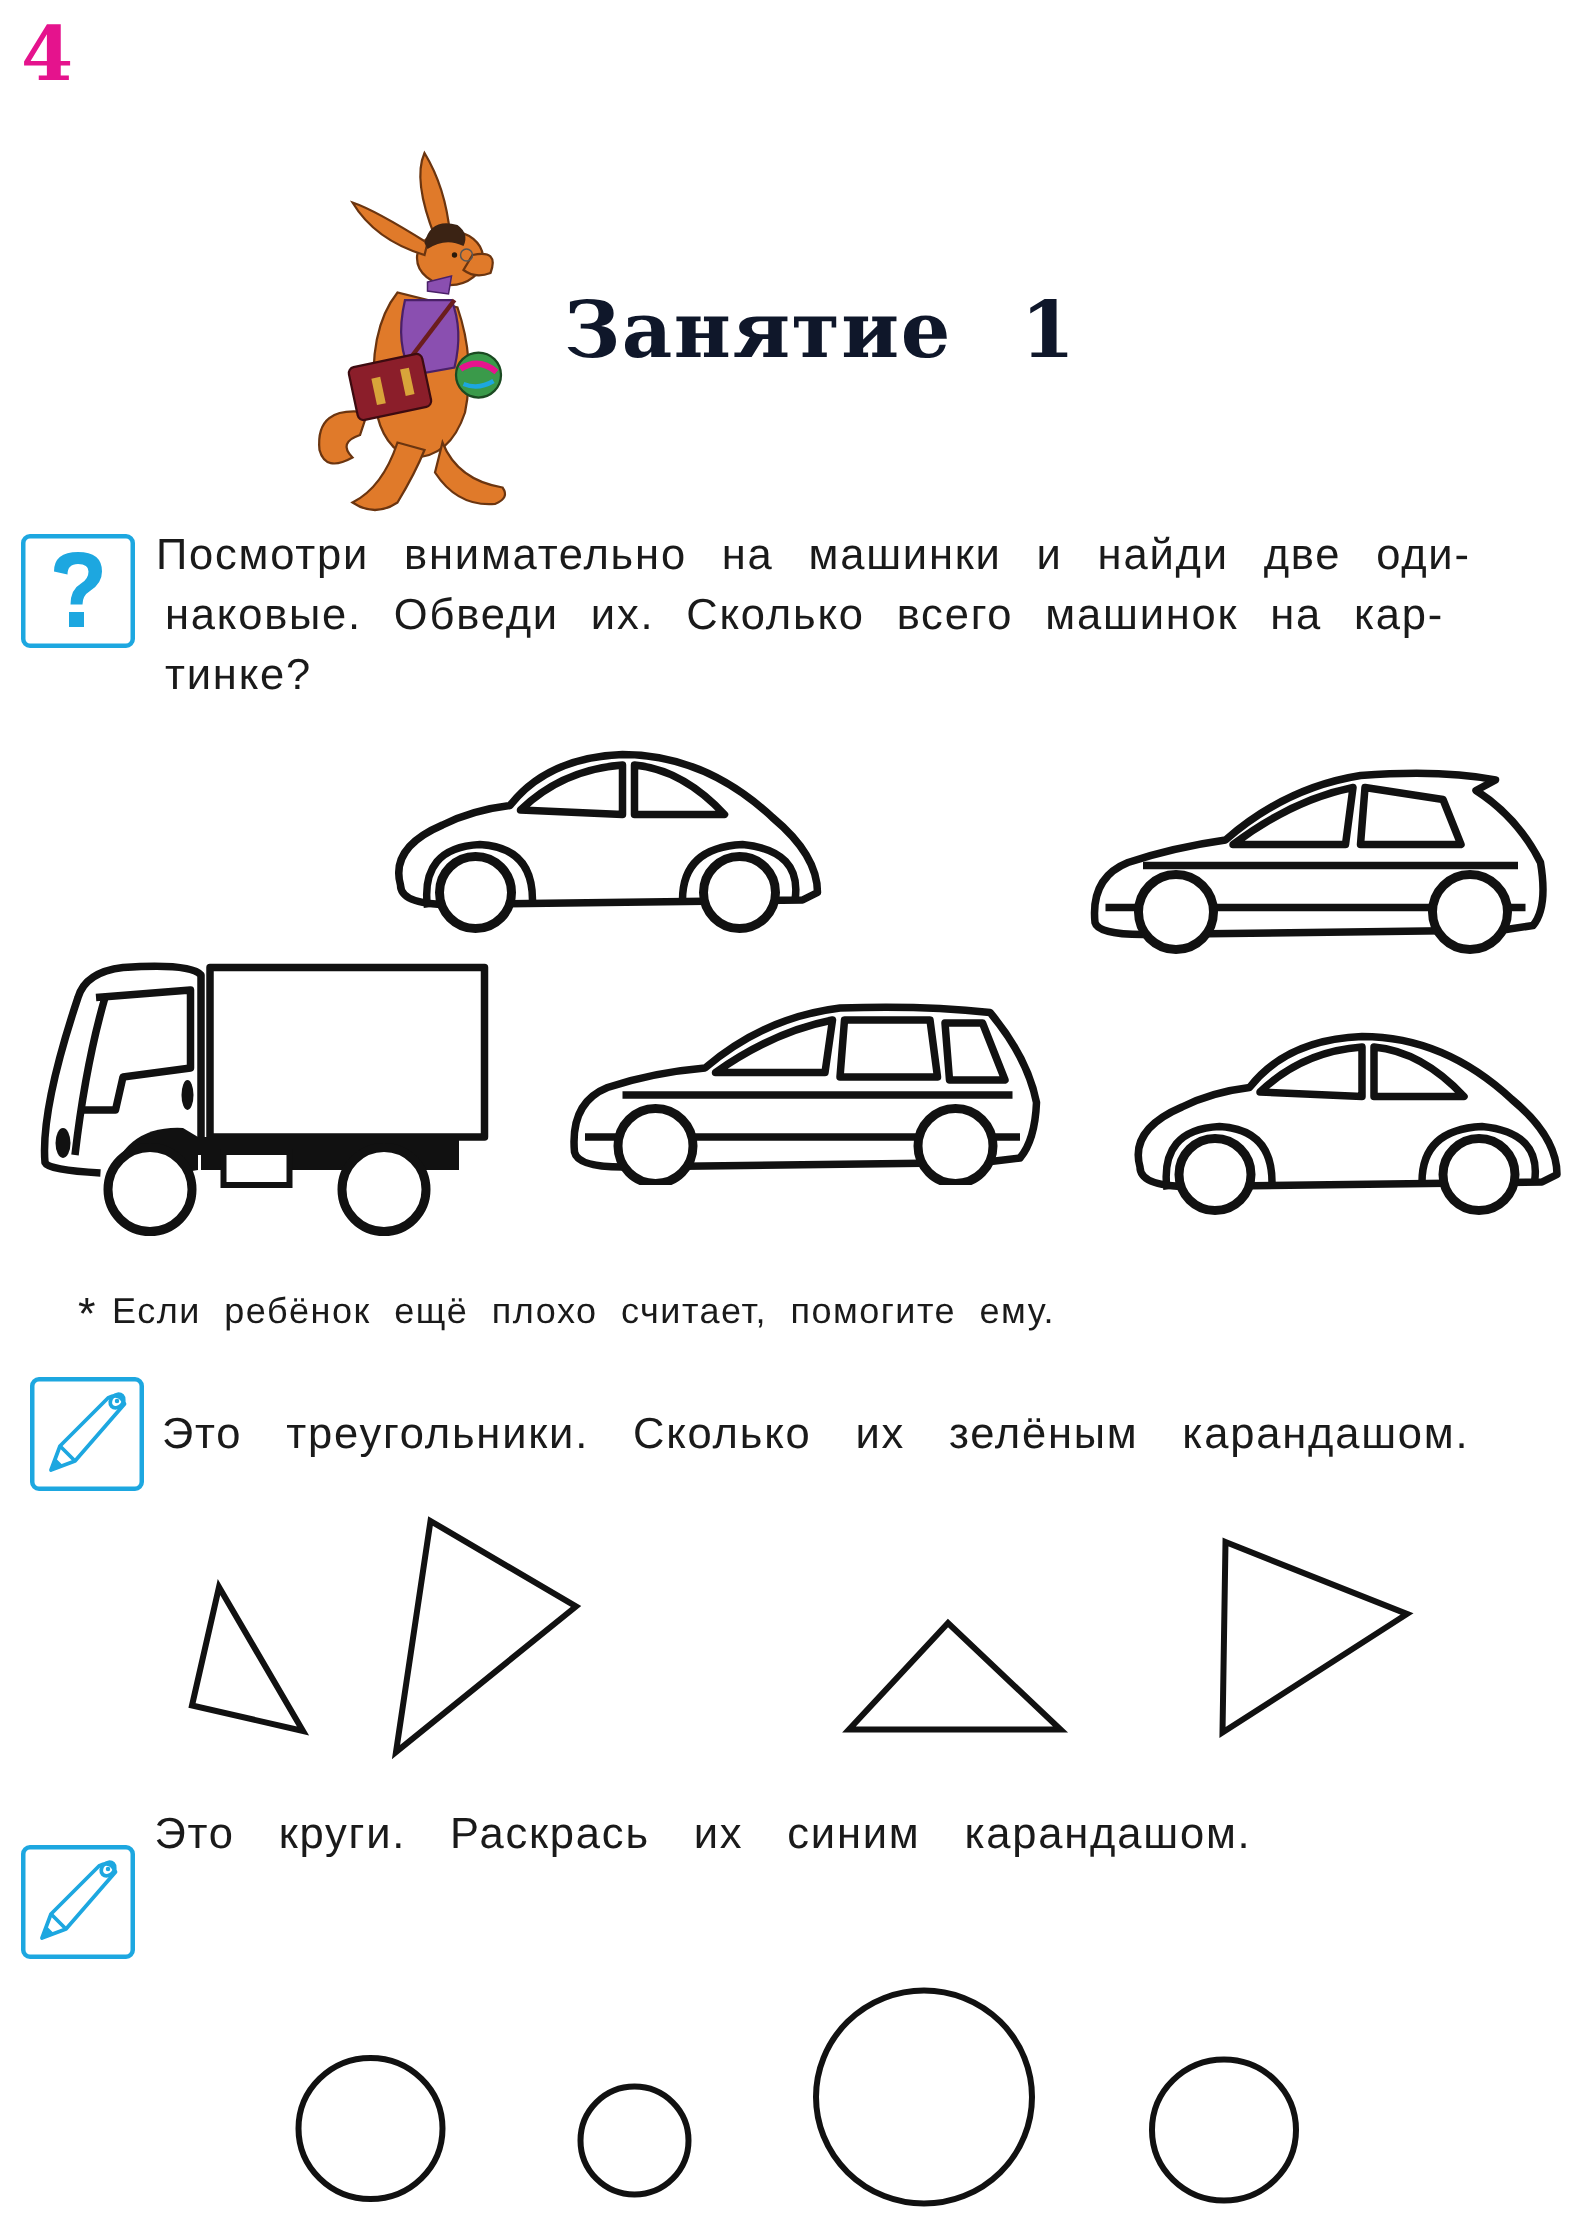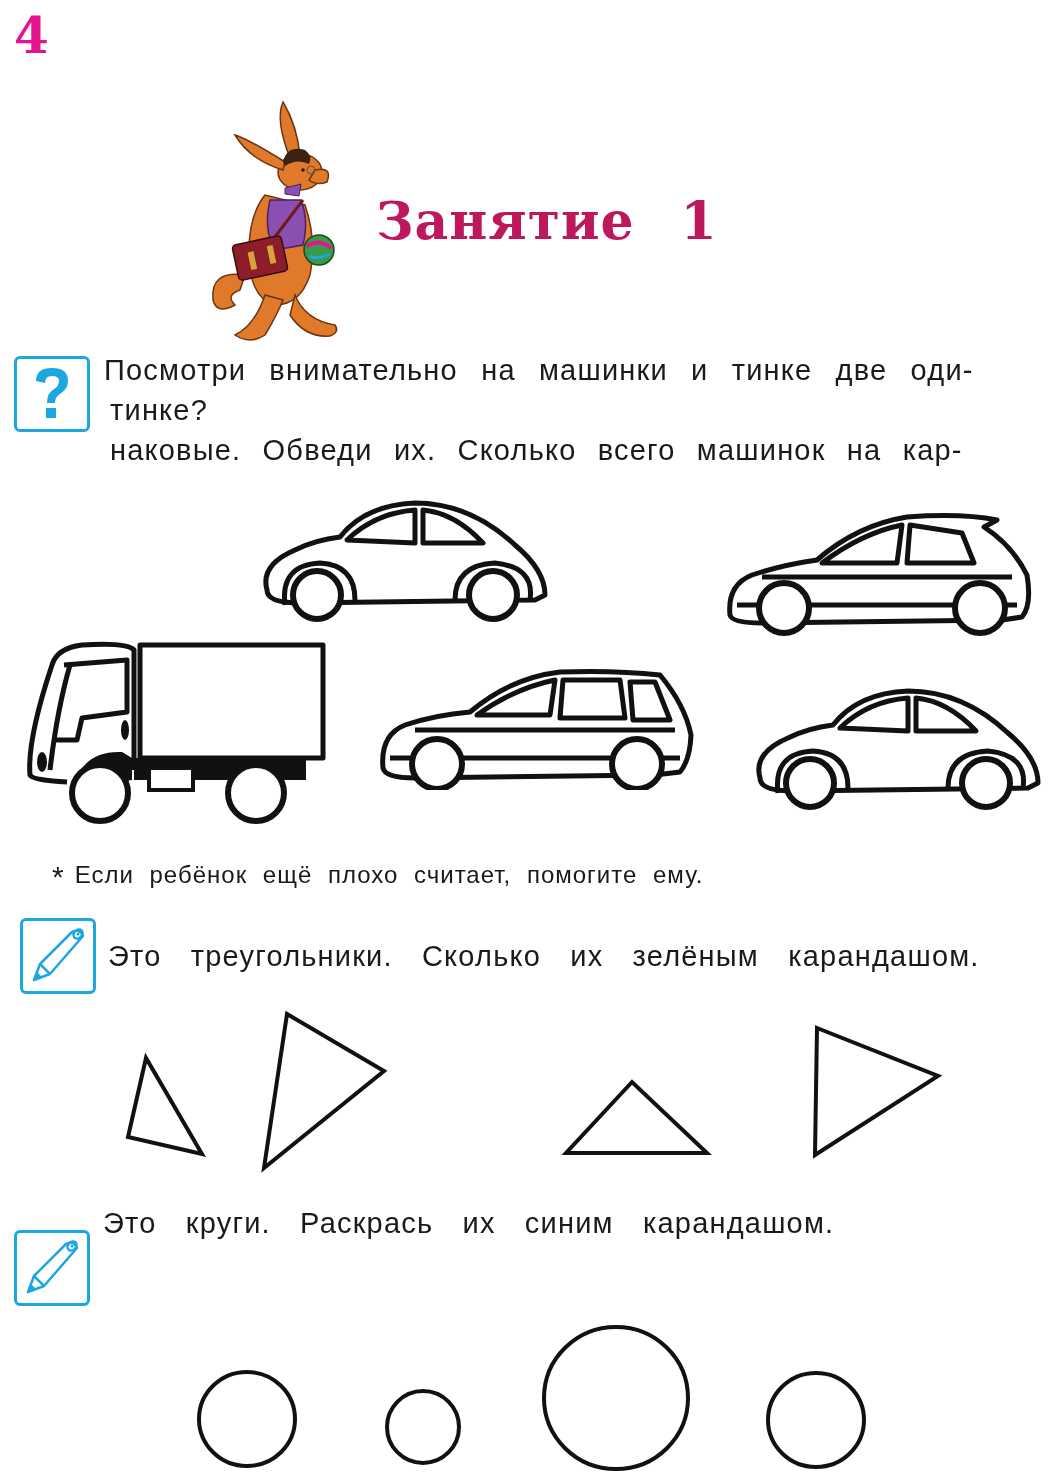--- a/index.html
+++ b/index.html
@@ -54,34 +54,34 @@
     <rect x="30" y="140" width="50" height="36" rx="4" fill="#8b1e2a" stroke="#3d0b10" stroke-width="1.5" transform="rotate(-12 55 158)"></rect>
     <rect x="44" y="150" width="6" height="18" fill="#d8a43a" transform="rotate(-12 55 158)"></rect>
     <rect x="64" y="148" width="6" height="18" fill="#d8a43a" transform="rotate(-12 55 158)"></rect>
 
     <circle cx="114" cy="150" r="15" fill="#3a9a4a" stroke="#1b4a22" stroke-width="1.5"></circle>
     <path d="M102 146 Q114 138 126 148" stroke="#e6148d" stroke-width="4" fill="none"></path>
     <path d="M104 156 Q114 160 124 154" stroke="#1da7e0" stroke-width="3" fill="none"></path>
   </svg>
 </div>
 
-<div class="abs lesson-title" style="color:#be185d;">
+<div class="abs lesson-title" style="color:#0f172a;">
   <span>Занятие</span><span class="num">1</span>
 </div>
 
 <div class="abs icon-box" style="left:14px; top:356px; width:76px; height:76px; border-color:#1da7e0;">
   <svg width="44" height="58" viewBox="0 0 44 58">
     <path d="M6 16 Q6 3 22 3 Q38 3 38 16 Q38 24 30 29 Q25 32 25 38 L17 38 Q17 28 24 24 Q29 21 29 16 Q29 11 22 11 Q15 11 15 18 Z" fill="#1da7e0"></path>
     <rect x="16" y="43" width="10" height="10" fill="#1da7e0"></rect>
   </svg>
 </div>
 <div class="abs task-text task1-text">
-  <span class="line" style="word-spacing:14px;">Посмотри внимательно на машинки и тинке две оди-</span>
+  <span class="line" style="word-spacing:14px;">Посмотри внимательно на машинки и найди две оди-</span>
+  <span class="line" style="padding-left:6px; word-spacing:12px;">наковые. Обведи их. Сколько всего машинок на кар-</span>
   <span class="line" style="padding-left:6px;">тинке?</span>
-  <span class="line" style="padding-left:6px; word-spacing:12px;">наковые. Обведи их. Сколько всего машинок на кар-</span>
 </div>
 
 <div class="abs" style="left:255px; top:495px;">
   <svg width="300" height="130" viewBox="0 0 300 130">
     <g fill="none" stroke="#111" stroke-width="5" stroke-linejoin="round">
       <path d="M12 95 Q5 70 40 55 Q60 45 85 42 Q110 10 160 8 Q215 8 260 50 Q290 75 290 100 L280 105 L45 108 Q12 108 12 95 Z"></path>
       <path d="M92 45 Q120 18 160 15 L160 48 Z"></path>
       <path d="M168 15 Q200 18 228 48 L168 48 Z"></path>
       <path d="M30 110 Q25 70 65 68 Q100 70 100 105"></path>
       <path d="M200 105 Q200 70 240 68 Q280 72 275 105"></path>

